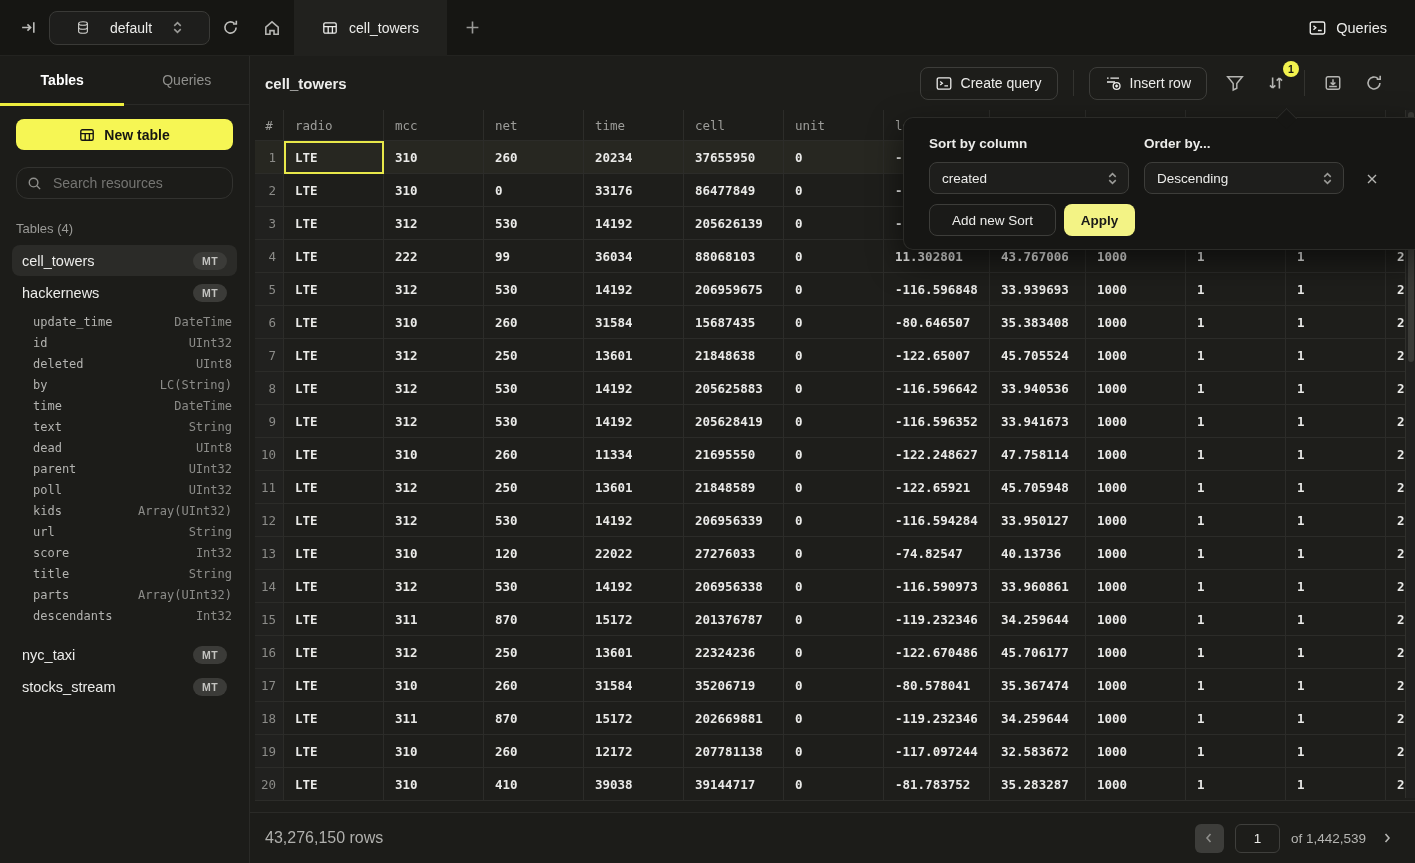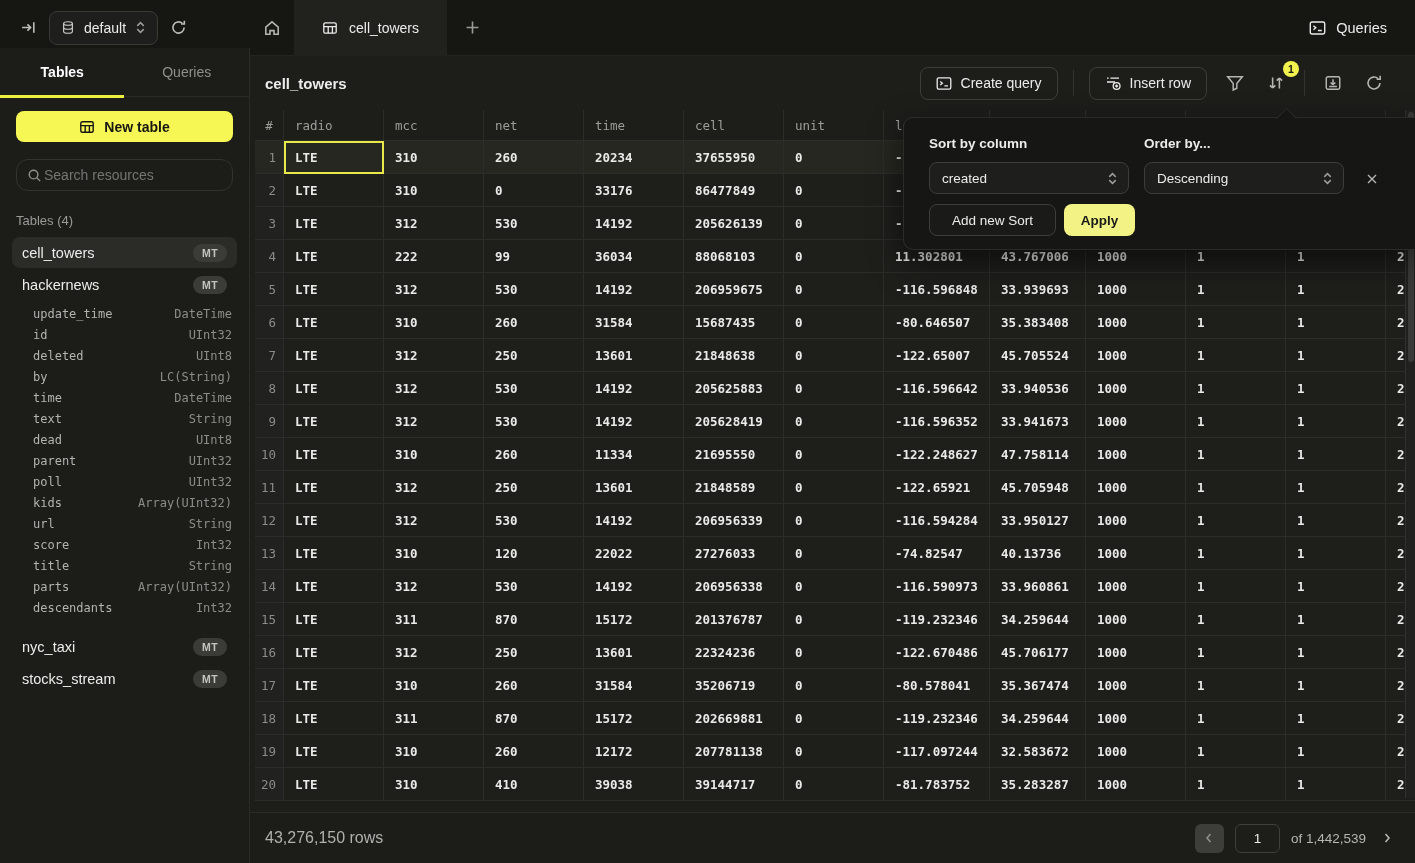--- a/index.html
+++ b/index.html
@@ -7,34 +7,34 @@
     width:1415px;height:863px;position:relative;overflow:hidden;
     background:#1c1c19;color:#ececea;
     font-family:"Liberation Sans",sans-serif;
     -webkit-font-smoothing:antialiased;
   }
   svg{display:block}
   
   .topbar{position:absolute;left:0;top:0;width:1415px;height:56px;background:#161613;border-bottom:1px solid #232320;display:flex;align-items:center;box-sizing:border-box}
   .topbar-left{width:250px;flex:0 0 250px;display:flex;align-items:center;gap:12px;padding:0 14px 0 20px;box-sizing:border-box}
   .ghost-icon{color:#bdbdba;display:flex;align-items:center;justify-content:center;cursor:pointer}
-  .db-select{display:flex;align-items:center;gap:9px;height:32px;padding:0 11px;border:1px solid #3a3a37;border-radius:8px;background:#1e1e1c;cursor:pointer}
+  .db-select{display:flex;align-items:center;gap:20px;height:32px;padding:0 26px;border:1px solid #3a3a37;border-radius:8px;background:#1e1e1c;cursor:pointer}
   .db-select .lbl{font-size:14px;color:#ececea}
   .tab-home{width:44px;height:56px;display:flex;align-items:center;justify-content:center;color:#b5b5b2;cursor:pointer}
   .tab{height:56px;display:flex;align-items:center;gap:11px;padding:0 28px;background:#21211e;color:#ececea;font-size:14px;cursor:pointer}
   .tab-plus{width:50px;height:56px;display:flex;align-items:center;justify-content:center;color:#9a9a97;cursor:pointer}
   .queries-top{margin-left:auto;margin-right:28px;display:flex;align-items:center;gap:10px;font-size:14.5px;color:#ececea;cursor:pointer}
   
-  .sidebar{position:absolute;left:0;top:48px;width:250px;bottom:0;background:#1c1c19;border-right:1px solid #2a2a27;box-sizing:border-box}
+  .sidebar{position:absolute;left:0;top:56px;width:250px;bottom:0;background:#1c1c19;border-right:1px solid #2a2a27;box-sizing:border-box}
   .side-tabs{height:48px;display:flex;border-bottom:1px solid #2a2a27;position:relative}
   .side-tab{flex:1;display:flex;align-items:center;justify-content:center;font-size:14px;color:#8f8f8c;cursor:pointer}
   .side-tab.active{color:#ffffff;font-weight:700}
   .side-underline{position:absolute;left:0;bottom:-2px;width:124px;height:3px;background:#eded3e}
   .new-table-btn{margin:14px 16px 0;height:31px;background:#f6f654;border:none;border-radius:8px;color:#161613;font-size:14px;font-weight:700;display:flex;align-items:center;justify-content:center;gap:9px;width:217px;cursor:pointer;font-family:"Liberation Sans",sans-serif}
-  .search-box{margin:17px 16px 0;height:32px;border:1px solid #32322f;border-radius:12px;display:flex;align-items:center;gap:0;padding:0 10px;box-sizing:border-box;color:#75757 2}
+  .search-box{margin:17px 16px 0;height:32px;border:1px solid #32322f;border-radius:12px;display:flex;align-items:center;gap:9px;padding:0 10px;box-sizing:border-box;color:#75757 2}
   .search-box input{background:transparent;border:none;outline:none;color:#d8d8d5;font-size:14px;width:170px;font-family:"Liberation Sans",sans-serif}
   .search-box input::placeholder{color:#757572}
   .section-label{margin:22px 16px 9px;font-size:13px;color:#9a9a97}
   .tbl-item{margin:1px 12px;height:31px;border-radius:8px;display:flex;align-items:center;justify-content:space-between;padding:0 10px;font-size:14.5px;color:#ececea;cursor:pointer}
   .tbl-item.selected{background:#2b2b28}
   .mt-badge{background:#3b3b38;color:#c3c3c0;font-size:10.5px;letter-spacing:.4px;border-radius:10px;padding:3px 9px;font-weight:700}
   .engine-line{padding:8px 16px 6px 33px;font-size:12.5px;color:#9a9a97}
   .schema{padding:2px 0 12px;font-family:"DejaVu Sans Mono",monospace;font-size:12px}
   .schema-row{display:flex;justify-content:space-between;padding:3.5px 17px 3.5px 33px}
   .schema-row .cname{color:#b3b3b0}

